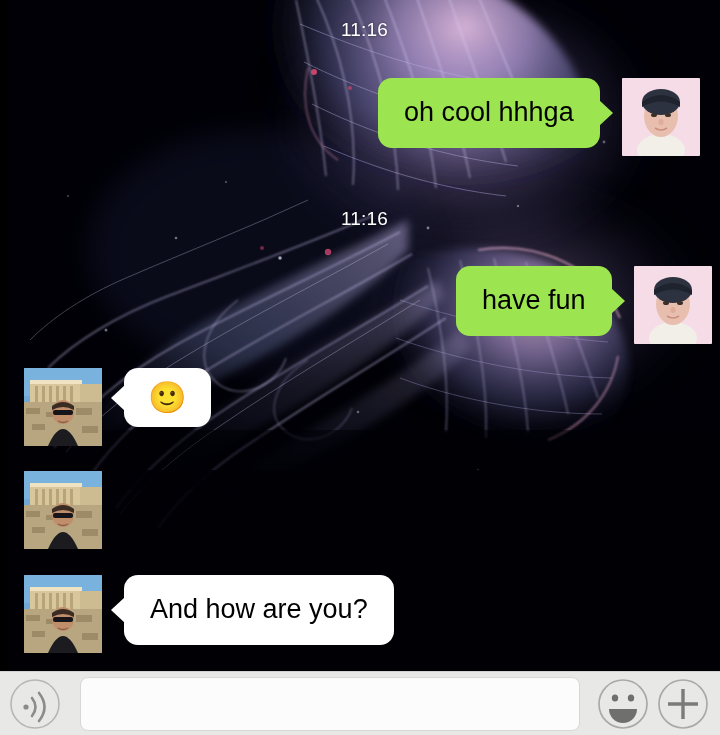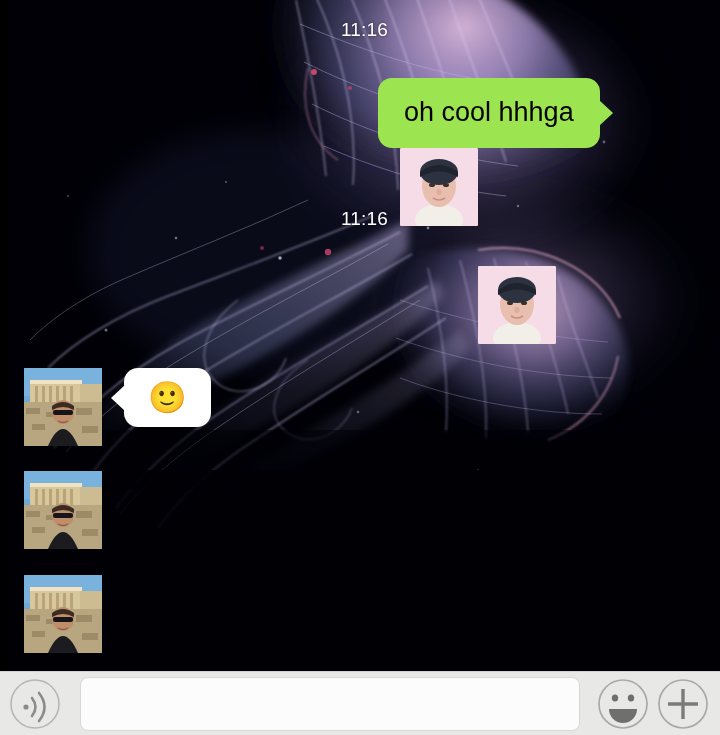--- a/index.html
+++ b/index.html
@@ -52,21 +52,21 @@
   }
   .ts-1 { left: 333px; top: 19px; }
   .ts-2 { left: 333px; top: 208px; }
 
   
   .row {
     position: absolute;
     display: flex;
     align-items: flex-start;
   }
-  .row.out { flex-direction: column; }
+  .row.out { }
 
   
   .bubble {
     position: relative;
     display: flex;
     align-items: center;
     box-sizing: border-box;
     border-radius: 14px;
   }
   .bubble .txt {
@@ -314,20 +314,23 @@
           <path d="M20 24 q19 -14 38 0 l0 5 q-19 -11 -38 0 Z" fill="#1e232e"></path>
           <ellipse cx="32" cy="37" rx="3" ry="2" fill="#3a3028"></ellipse>
           <ellipse cx="46" cy="37" rx="3" ry="2" fill="#3a3028"></ellipse>
           <path d="M33 50 q6 4 12 0" stroke="#c98d80" stroke-width="1.6" fill="none"></path>
           <ellipse cx="39" cy="44" rx="2.5" ry="3" fill="#dba793" opacity="0.8"></ellipse>
         </svg>
       </div>
     </div>
 
     <div class="row out" style="left:448px; top:266px;">
+      <div class="bubble out">
+        <span class="txt">have fun</span>
+      </div>
       <div class="avatar avatar-right">
         <svg width="78" height="78" viewBox="0 0 78 78" xmlns="http://www.w3.org/2000/svg">
           <rect width="78" height="78" fill="#f6dce6"></rect>
           <ellipse cx="39" cy="72" rx="24" ry="16" fill="#f2efe9"></ellipse>
           <ellipse cx="39" cy="38" rx="17" ry="21" fill="#e8bfae"></ellipse>
           <ellipse cx="39" cy="24" rx="19" ry="13" fill="#2c3240"></ellipse>
           <path d="M20 24 q19 -14 38 0 l0 5 q-19 -11 -38 0 Z" fill="#1e232e"></path>
           <ellipse cx="32" cy="37" rx="3" ry="2" fill="#3a3028"></ellipse>
           <ellipse cx="46" cy="37" rx="3" ry="2" fill="#3a3028"></ellipse>
           <path d="M33 50 q6 4 12 0" stroke="#c98d80" stroke-width="1.6" fill="none"></path>
@@ -432,20 +435,23 @@
             <rect x="58" y="58" width="16" height="7"></rect>
             <rect x="30" y="66" width="14" height="6"></rect>
           </g>
           <path d="M24 78 q15 -34 30 0 Z" fill="#1b1b20"></path>
           <ellipse cx="39" cy="44" rx="11" ry="12" fill="#c08e6b"></ellipse>
           <path d="M28 38 q11 -8 22 0 l0 4 q-11 -6 -22 0 Z" fill="#3a2c22"></path>
           <rect x="29" y="42" width="20" height="5" rx="2" fill="#15151a"></rect>
           <path d="M34 53 q5 3 10 0" stroke="#8d6148" stroke-width="1.4" fill="none"></path>
         </svg>
       </div>
+      <div class="bubble in">
+        <span class="txt">And how are you?</span>
+      </div>
     </div>
 
   </div>
 
   <div class="composer">
 
     <div class="composer-btn voice-btn">
       <svg width="52" height="52" viewBox="0 0 52 52" xmlns="http://www.w3.org/2000/svg">
         <circle cx="26" cy="26" r="24" fill="none" stroke="#b6b7b5" stroke-width="1.6"></circle>
         <circle cx="17" cy="29" r="2.6" fill="#8b8c8a"></circle>

